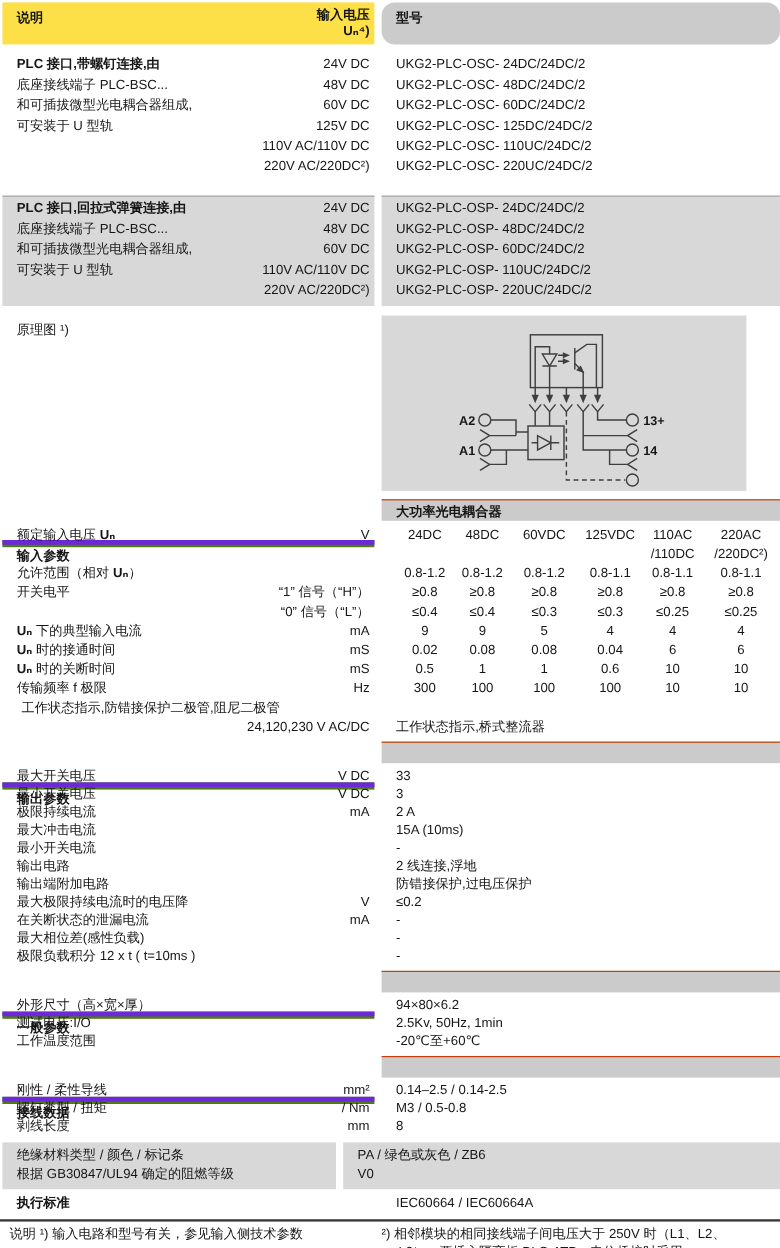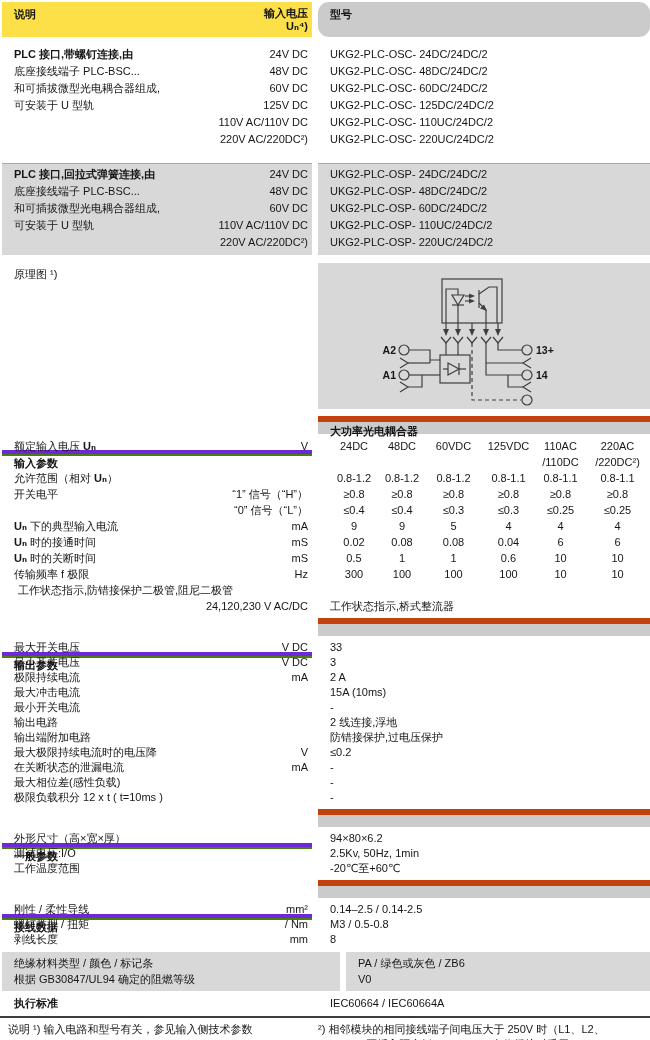--- a/index.html
+++ b/index.html
@@ -16,45 +16,45 @@
   .specblock{display:flex;margin-top:7px;line-height:17px;}
   .sb-left{width:310px;margin-left:2px;box-sizing:border-box;padding:2px 4px 4px 12px;
            display:flex;justify-content:space-between;}
   .sb-volts{text-align:right;white-space:nowrap;}
   .sb-right{flex:1;margin-left:6px;box-sizing:border-box;padding:2px 8px 4px 12px;font-weight:normal;}
   .grey .sb-left,.grey .sb-right{background:#d8d8d8;border-top:1px solid #a8a8a8;}
   .specblock.grey{margin-top:11px;}
   
   .schem{display:flex;margin-top:8px;}
   .schem-label{width:310px;margin-left:2px;box-sizing:border-box;padding:4px 0 0 12px;}
-  .schem-panel{width:332px;height:146px;margin-left:6px;background:#d8d8d8;}
+  .schem-panel{width:304px;height:146px;margin-left:6px;background:#d8d8d8;}
   .schem svg{display:block;}
   .ln{stroke:#3f3f3f;stroke-width:1.2;fill:none;}
   .lnf{fill:#3f3f3f;stroke:none;}
   .dash{stroke:#3f3f3f;stroke-width:1.2;fill:none;stroke-dasharray:4 3;}
   .term{font-family:"Liberation Sans","DejaVu Sans",sans-serif;font-size:10.5px;font-weight:bold;fill:#161616;}
   
   .secbar{display:flex;margin-top:7px;height:18px;}
   .secbar-l{width:310px;margin-left:2px;background:#4d7c0f;border-top:4px solid #6d28d9;
             box-sizing:border-box;padding:2px 4px 0 12px;font-weight:bold;margin-top:34px;}
-  .secbar-r{flex:1;margin-left:6px;background:#cbcbcb;border-top:6px solid #c2410c;
+  .secbar-r{flex:1;margin-left:6px;background:#cbcbcb;border-top:1px solid #c2410c;
             box-sizing:border-box;padding:2px 8px 0 12px;font-weight:bold;}
   
   .rows{padding-top:4px;}
   .row{display:flex;line-height:16px;}
   .rows15 .row{line-height:15px;}
   .lp{width:310px;margin-left:2px;box-sizing:border-box;padding:0 4px 0 12px;
       display:flex;justify-content:space-between;gap:28px;}
   .unit{text-align:right;white-space:nowrap;}
   .rp{width:332px;margin-left:6px;box-sizing:border-box;padding-left:12px;}
   .cols{display:grid;grid-template-columns:48px 48px 55px 55px 49px 1fr;text-align:center;}
   .cols span{white-space:pre-line;}
   
   .insblock{display:flex;margin-top:5px;line-height:16px;}
-  .ins-l{width:338px;margin-left:2px;background:#d8d8d8;box-sizing:border-box;padding:3px 4px 4px 12px;}
+  .ins-l{width:278px;margin-left:2px;background:#d8d8d8;box-sizing:border-box;padding:3px 4px 4px 12px;}
   .ins-r{flex:1;margin-left:6px;background:#d8d8d8;box-sizing:border-box;padding:3px 8px 4px 12px;}
   
   .stdrow{display:flex;margin-top:4px;line-height:16px;}
   
   .footnotes{display:flex;margin-top:5px;border-top:2px solid #3c3c3c;padding-top:4px;line-height:15px;}
   .fn-left{width:310px;margin-left:2px;box-sizing:border-box;padding:0 6px 0 6px;}
   .fn-right{flex:1;margin-left:6px;box-sizing:border-box;padding-right:4px;}
   .fn-line2{padding-left:14px;}
 </style>
 </head>

